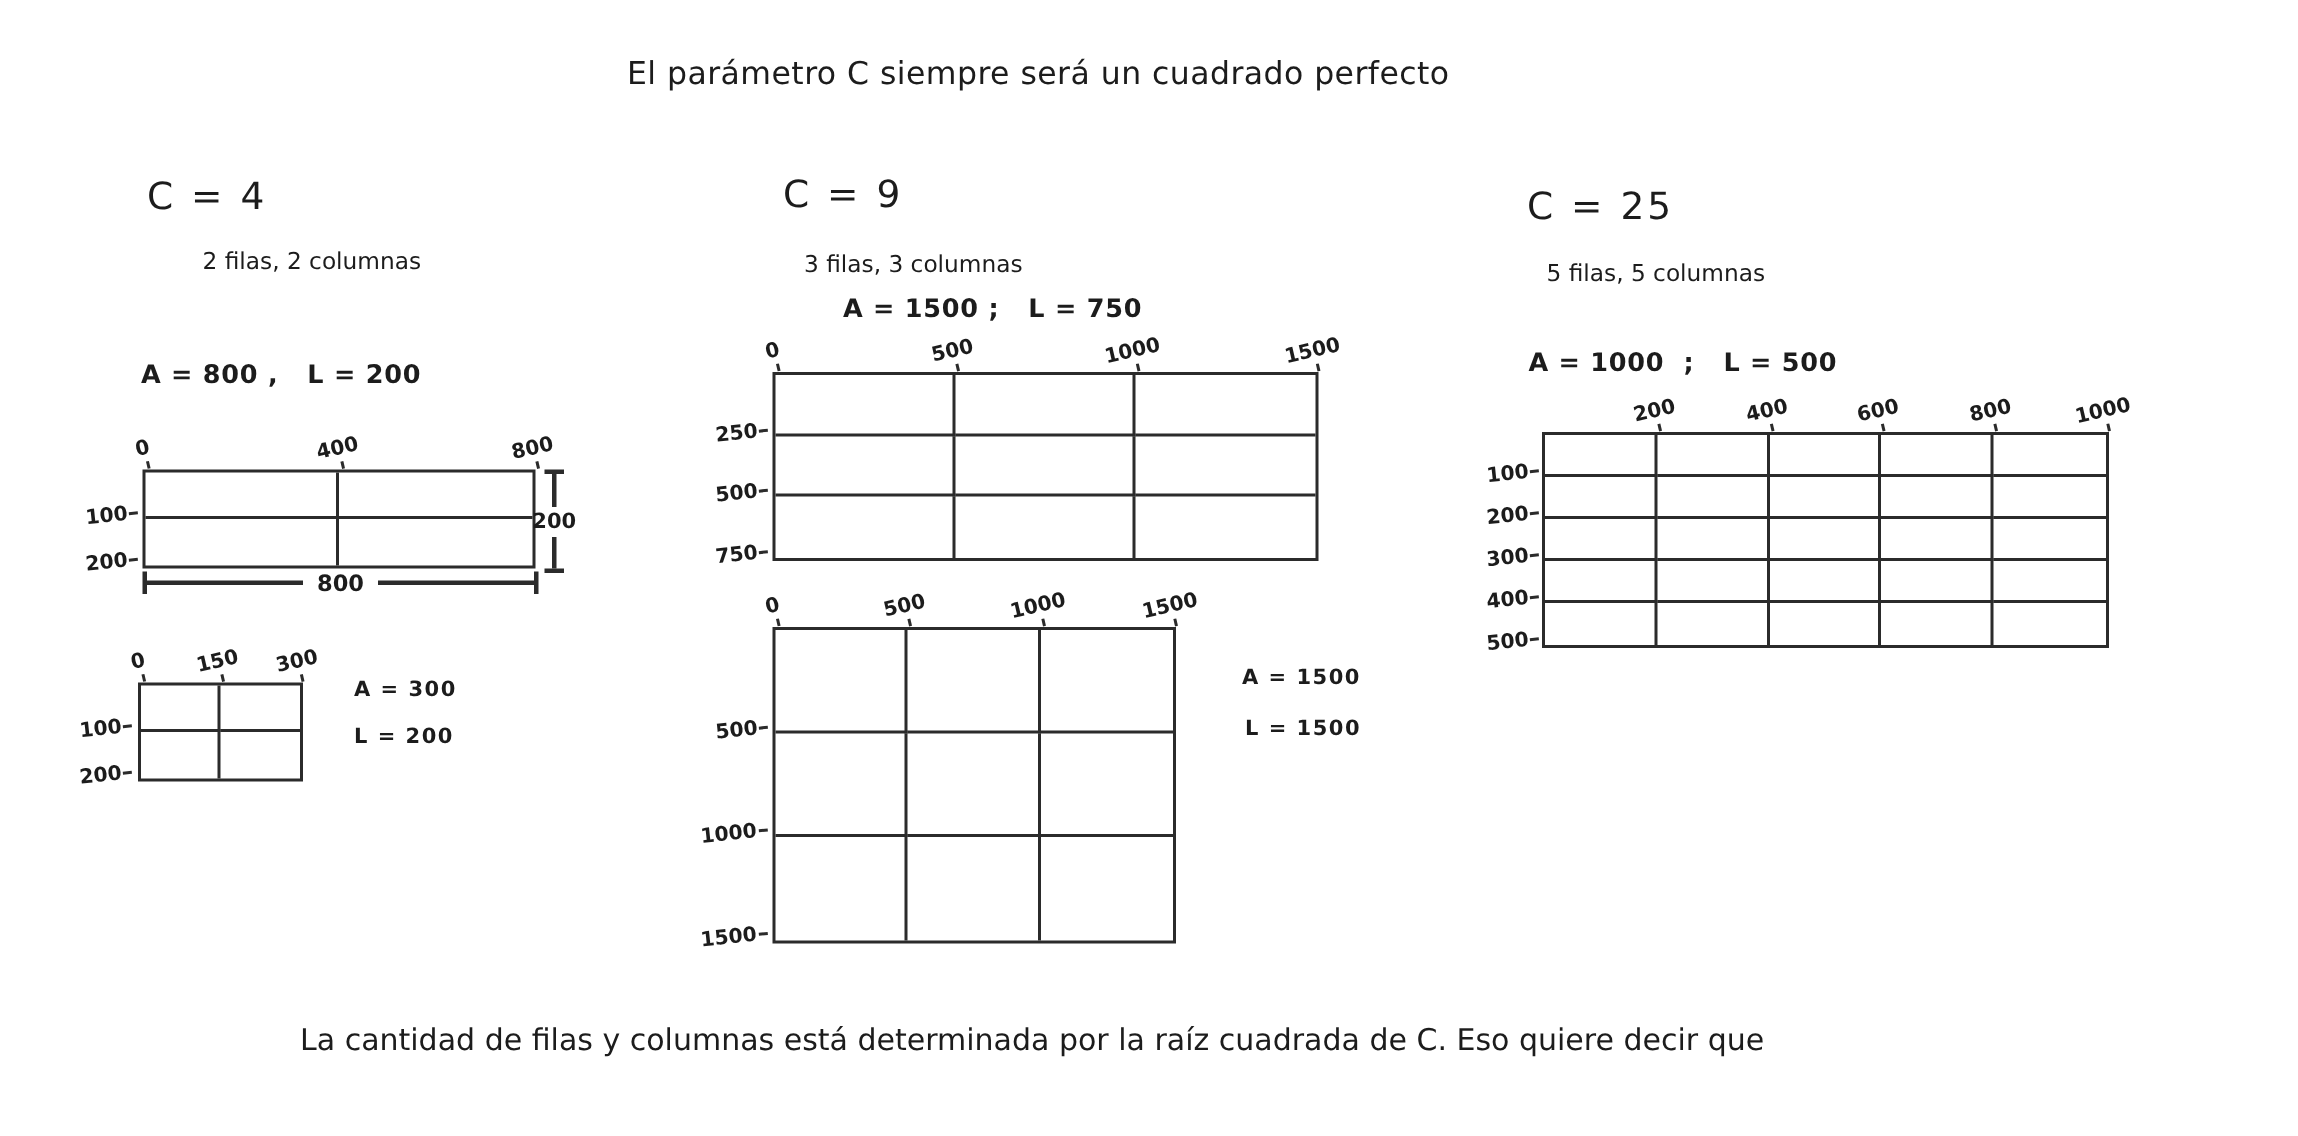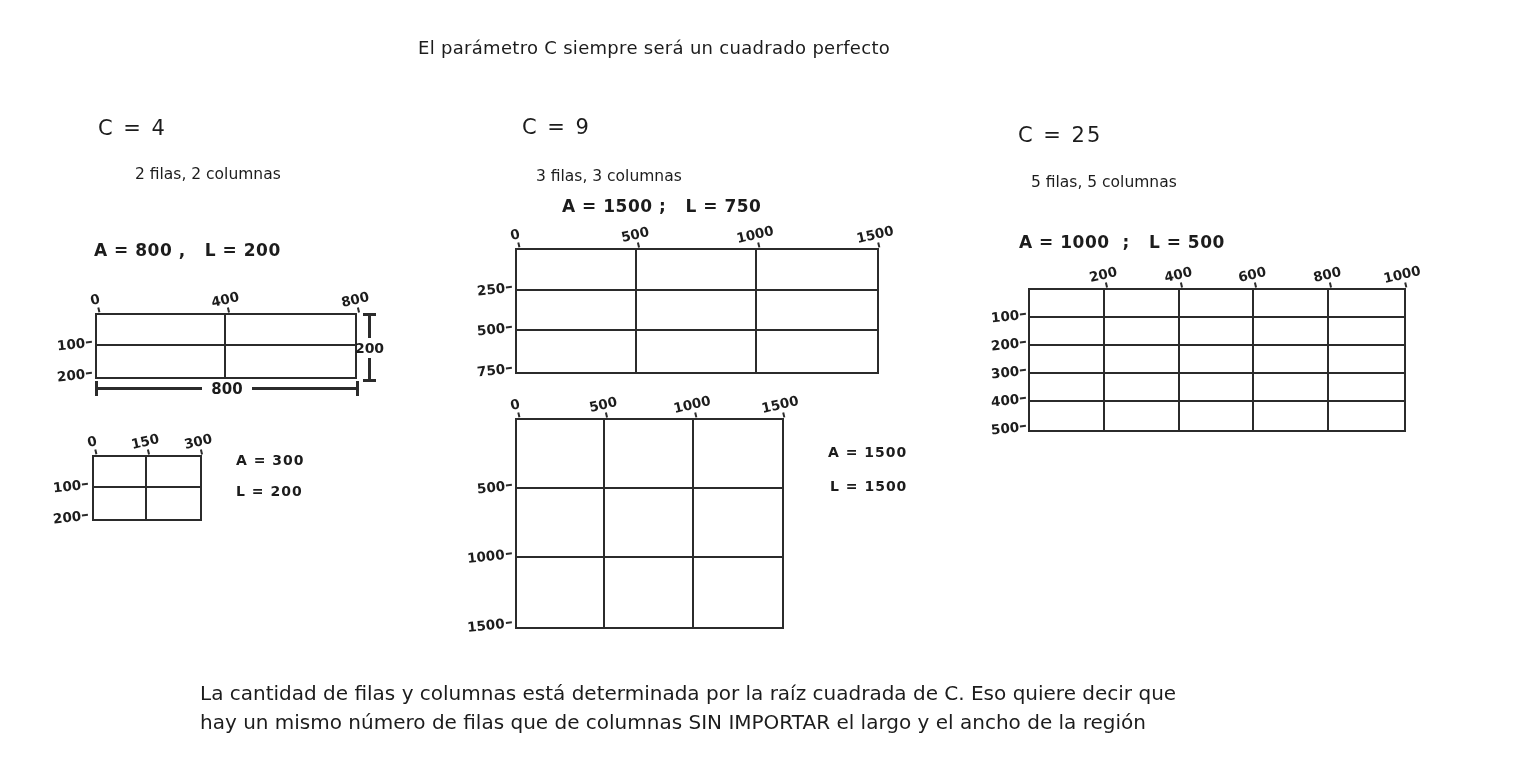--- a/index.html
+++ b/index.html
@@ -1,22 +1,22 @@
 <!DOCTYPE html>
 <html><head>
 <meta charset="utf-8">
 <style>
   html,body{margin:0;padding:0;background:#ffffff;}
   .canvas{
     position:relative;width:1532px;height:757px;background:#ffffff;
     font-family:"DejaVu Sans","Liberation Sans",sans-serif;color:#1c1c1c;overflow:hidden;
   }
   .abs{position:absolute;}
-  .title{font-size:18px;letter-spacing:.3px;}
-  .heading{font-size:21px;letter-spacing:2px;}
+  .title{font-size:21px;letter-spacing:.3px;}
+  .heading{font-size:25px;letter-spacing:2px;}
   .sub{font-size:15.5px;}
   .params{font-size:17px;font-weight:700;white-space:pre;letter-spacing:.5px;}
   .side-label{font-size:14px;font-weight:700;letter-spacing:1px;}
   .footer-line{font-size:20px;line-height:29px;white-space:nowrap;}
 
   .grid{display:grid;position:absolute;border:2px solid #2b2b2b;background:#ffffff;}
   .grid .cell{min-width:0;min-height:0;}
   .grid .cell.br{border-right:2px solid #2b2b2b;}
   .grid .cell.bb{border-bottom:2px solid #2b2b2b;}
 
@@ -215,16 +215,15 @@
         <div class="cell br"></div>
         <div class="cell br"></div>
         <div class="cell br"></div>
         <div class="cell"></div>
       </div>
   </div>
 
   
   <div class="abs" style="left:200px;top:646px;margin-top:33px;">
     <div class="footer-line">La cantidad de filas y columnas está determinada por la raíz cuadrada de C. Eso quiere decir que</div>
-    <div class="footer-line">hay un mismo número de filas que de columnas SIN IMPORTAR el largo y el ancho de la región</div>
   </div>
 
 </div>
 
 </body></html>

